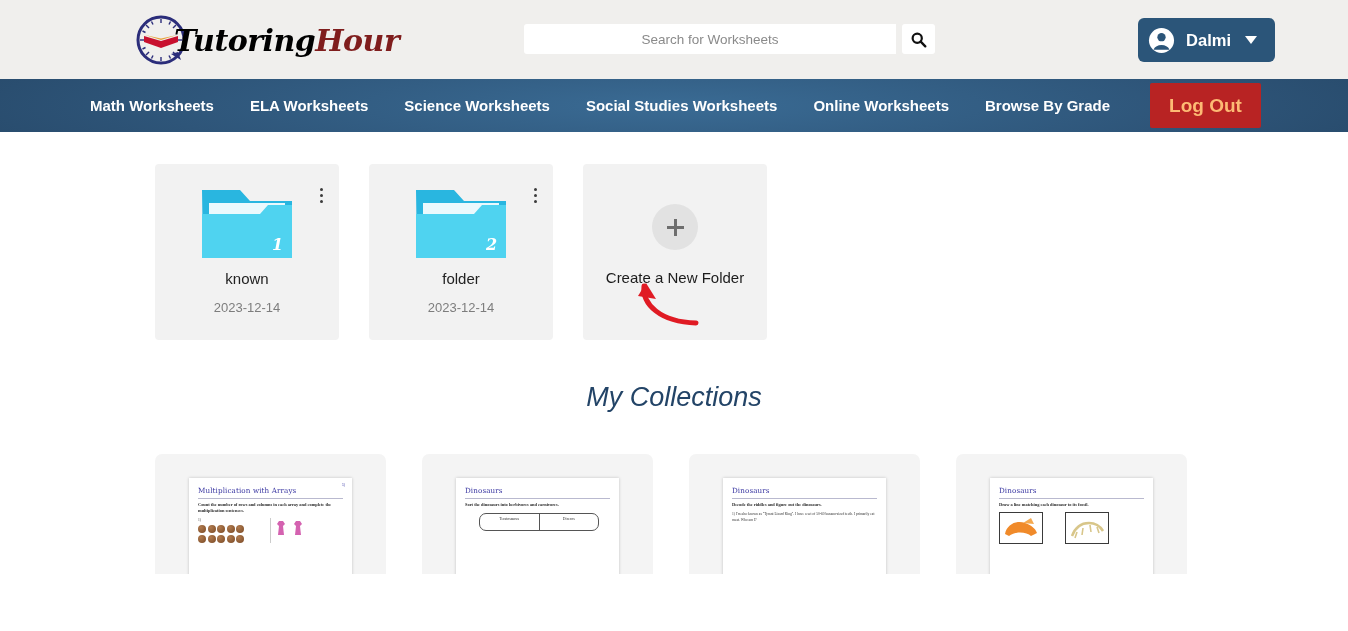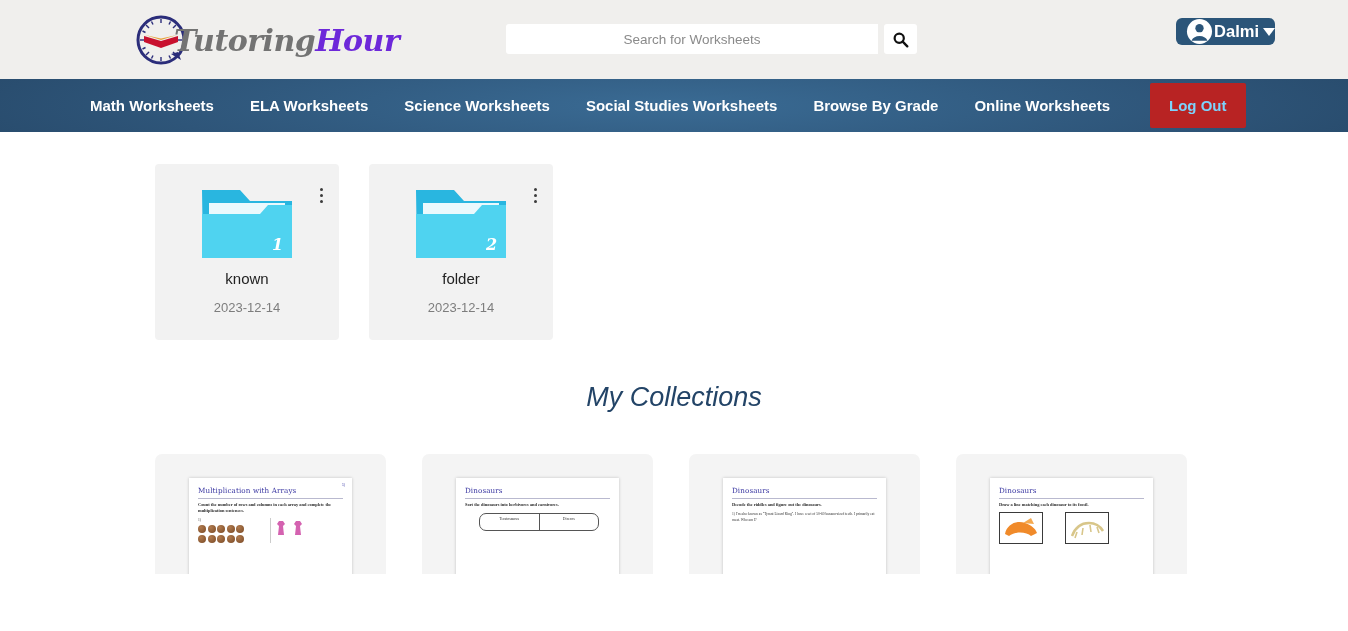--- a/index.html
+++ b/index.html
@@ -29,26 +29,26 @@
   .logo-clock { width: 56px; height: 56px; flex: 0 0 56px; }
   .logo-text {
     font-family: "DejaVu Serif", serif;
     font-style: italic;
     font-size: 30px;
     font-weight: bold;
     letter-spacing: -0.5px;
     margin-left: -16px;
     white-space: nowrap;
   }
-  .logo-text .t1 { color: #737373; }
-  .logo-text .t2 { color: #6d28d9; }
+  .logo-text .t1 { color: #000000; }
+  .logo-text .t2 { color: #7f1d1d; }
 
   .search-wrap {
     position: absolute;
-    left: 506px;
+    left: 524px;
     top: 24px;
     display: flex;
     height: 30px;
   }
   .search-input {
     width: 372px;
     height: 30px;
     border: none;
     border-radius: 3px 0 0 3px;
     background: #ffffff;
@@ -66,27 +66,27 @@
     border: none;
     border-radius: 3px;
     cursor: pointer;
     display: flex; align-items: center; justify-content: center;
   }
 
   .user-btn {
     position: absolute;
     right: 73px;
     top: 18px;
-    height: 27px;
-    padding: 0 0 0 10px;
+    height: 44px;
+    padding: 0 18px 0 10px;
     background: #2b5579;
     border-radius: 6px;
     display: flex;
     align-items: center;
-    gap: 1px;
+    gap: 11px;
     cursor: pointer;
     border: none;
   }
   .user-btn .uname {
     color: #ffffff;
     font-size: 16.5px;
     font-weight: bold;
     font-family: "Liberation Sans", sans-serif;
   }
   .caret-down {
@@ -119,22 +119,22 @@
     font-weight: bold;
     padding: 0 18px;
     line-height: 53px;
     cursor: pointer;
     white-space: nowrap;
     text-decoration: none;
   }
   .nav-item.first { padding-left: 0; }
   .logout-btn {
     background: #b82323;
-    color: #7dd3fc;
-    font-size: 15px;
+    color: #fdba74;
+    font-size: 19px;
     font-weight: bold;
     height: 45px;
     line-height: 45px;
     padding: 0 19px;
     margin-left: 22px;
     border: none;
     border-radius: 2px;
     cursor: pointer;
     font-family: "Liberation Sans", sans-serif;
     white-space: nowrap;
@@ -369,22 +369,22 @@
     <span class="caret-down"></span>
   </div>
 </div>
 
 <nav class="nav">
   <div class="nav-inner">
     <a class="nav-item first">Math Worksheets</a>
     <a class="nav-item">ELA Worksheets</a>
     <a class="nav-item">Science Worksheets</a>
     <a class="nav-item">Social Studies Worksheets</a>
+    <a class="nav-item">Online Worksheets</a>
     <a class="nav-item">Browse By Grade</a>
-    <a class="nav-item">Online Worksheets</a>
     <button class="logout-btn">Log Out</button>
   </div>
 </nav>
 
 <div class="main">
 
 
   <div class="folders-row">
 
     <div class="folder-card">
@@ -412,20 +412,33 @@
       <svg class="folder-icon" width="92" height="74" viewBox="0 0 92 74">
         <path d="M1 4 h38 l10 11 h42 v57 h-89 z" fill="#29b6e0"></path>
         <rect x="8" y="17" width="76" height="16" fill="#eaf9fd"></rect>
         <path d="M1 28 h58 l8 -9 h24 v53 h-90 z" fill="#4fd3f0"></path>
         <text x="71" y="64" font-family="DejaVu Serif, serif" font-style="italic" font-weight="bold" font-size="16" fill="#ffffff">2</text>
       </svg>
       <div class="folder-name">folder</div>
       <div class="folder-date">2023-12-14</div>
     </div>
 
+    <div class="create-card">
+      <div class="plus-circle">
+        <div class="plus-inner">
+          <span class="h" style="top:7px;left:0;"></span>
+          <span class="v" style="left:7px;top:0;"></span>
+        </div>
+      </div>
+      <div class="create-label">Create a New Folder</div>
+      <svg class="arrow-svg" width="70" height="48" viewBox="0 0 70 48">
+        <path d="M6 4 C4 22, 22 40, 58 41" fill="none" stroke="#e01b24" stroke-width="5" stroke-linecap="round"></path>
+        <path d="M6 0 L16 16 L-2 13 Z" fill="#e01b24" transform="translate(2,1)"></path>
+      </svg>
+    </div>
   </div>
 
   <h2 class="section-title collections-title">My Collections</h2>
 
   <div class="collections-row">
 
     <div class="collection-card">
       <div class="ws-thumb">
         <div class="ws-pagenum">1)</div>
         <div class="ws-title">Multiplication with Arrays</div>

